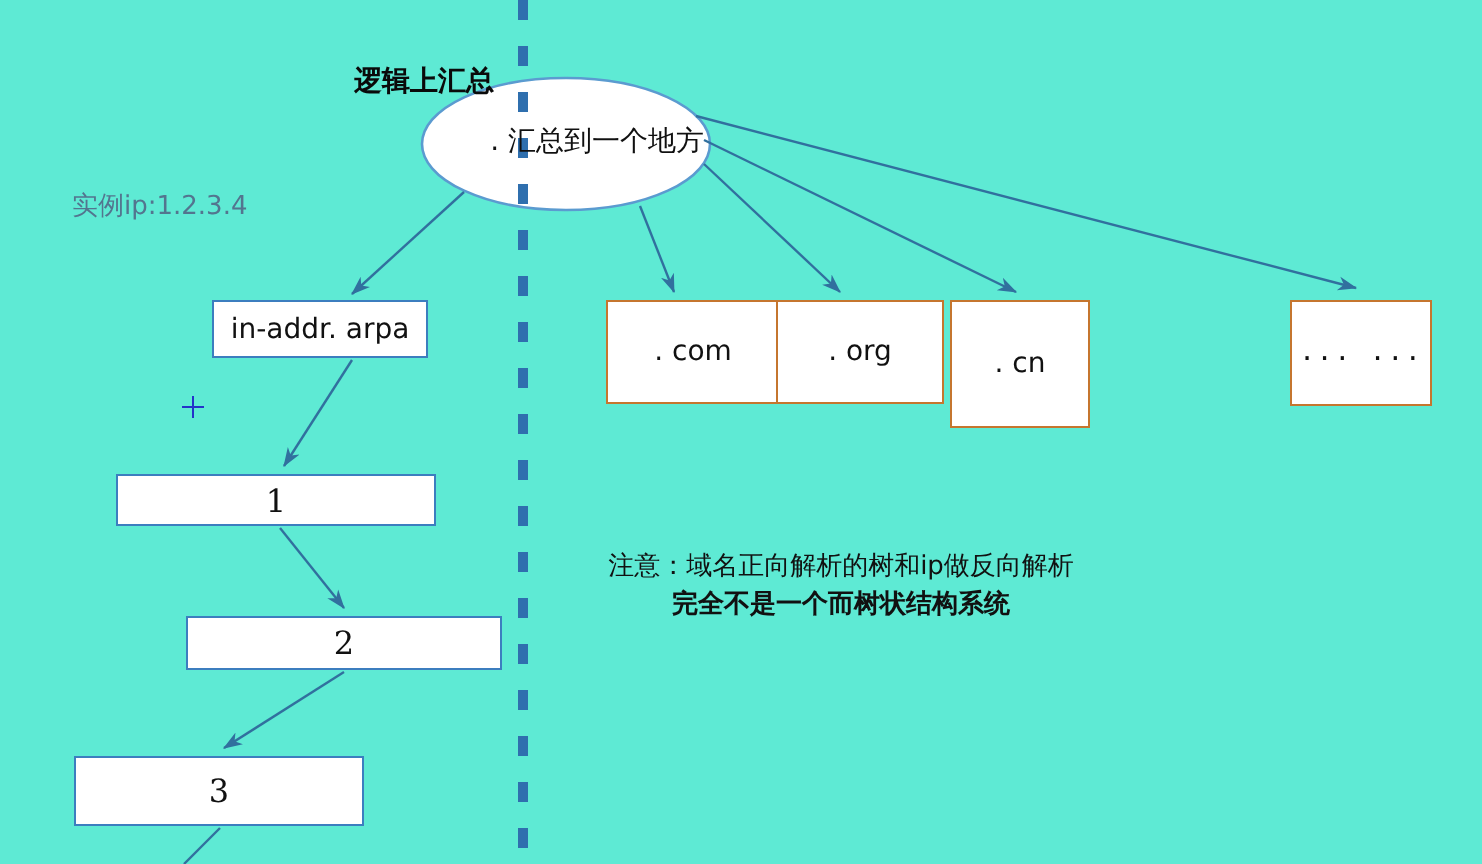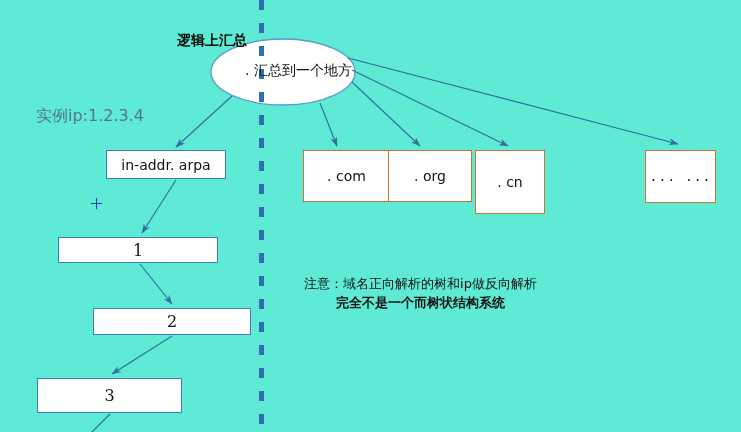--- a/index.html
+++ b/index.html
@@ -44,23 +44,22 @@
     left: 177px;
     top: 32px;
     font-size: 14px;
     font-weight: bold;
     color: #0a0a0a;
   }
 
   .instance-label {
     left: 36px;
     top: 94px;
-    font-size: 16px;
+    font-size: 13px;
     color: #53758f;
-    margin-top: 12px;
   }
 
   
   .box {
     position: absolute;
     box-sizing: border-box;
     background: #ffffff;
     display: flex;
     align-items: center;
     justify-content: center;
@@ -80,21 +79,21 @@
     font-size: 16px;
     color: #111111;
   }
   .box-text-mono {
     font-family: "DejaVu Sans Mono", "Liberation Mono", monospace;
     font-size: 13px;
     color: #111111;
     letter-spacing: 1px;
   }
 
-  #box-inaddr  { left: 106px; top: 150px; width: 120px; height: 29px; }
+  #box-inaddr  { left: 106px; top: 150px; width: 108px; height: 29px; }
   #box-one     { left:  58px; top: 237px; width: 160px; height: 26px; }
   #box-two     { left:  93px; top: 308px; width: 158px; height: 27px; }
   #box-three   { left:  37px; top: 378px; width: 145px; height: 35px; }
 
   #box-com     { left: 303px; top: 150px; width:  87px; height:  52px; }
   #box-org     { left: 388px; top: 150px; width:  84px; height:  52px; }
   #box-cn      { left: 475px; top: 150px; width:  70px; height:  64px; }
   #box-etc     { left: 645px; top: 150px; width:  71px; height:  53px; }
 
   

